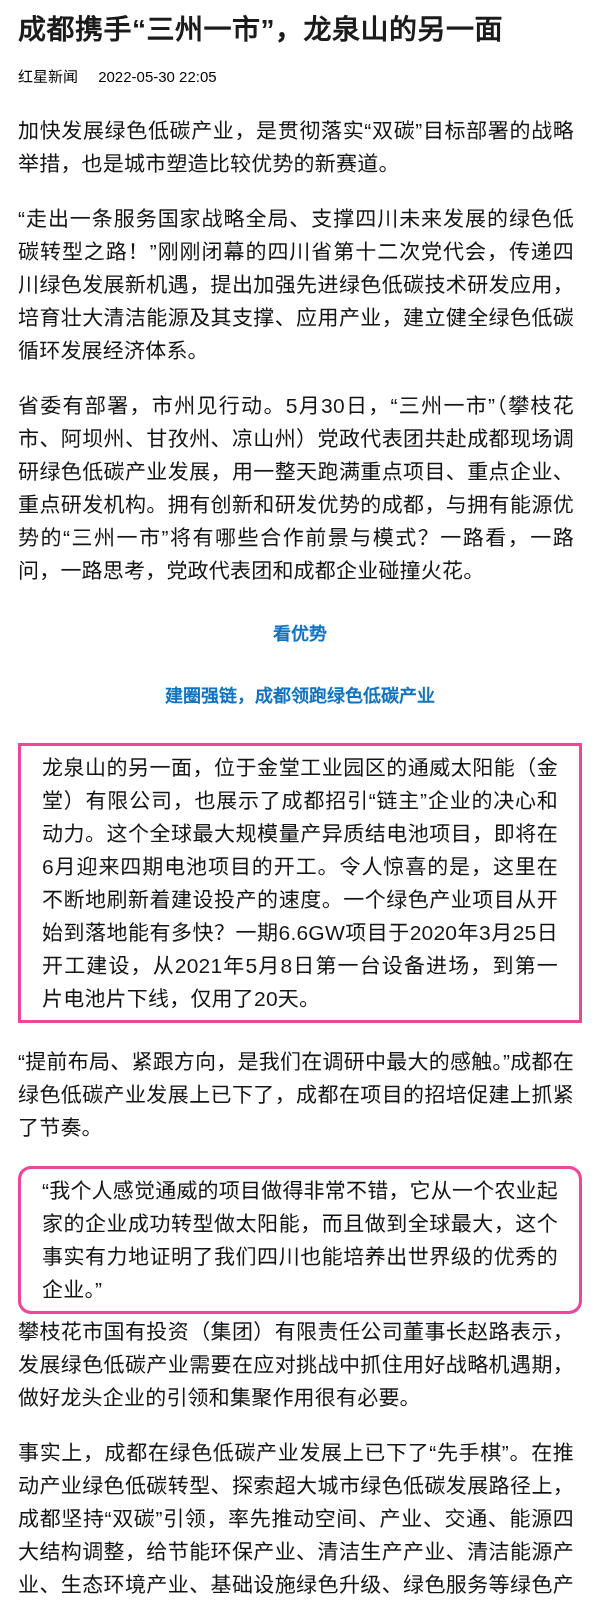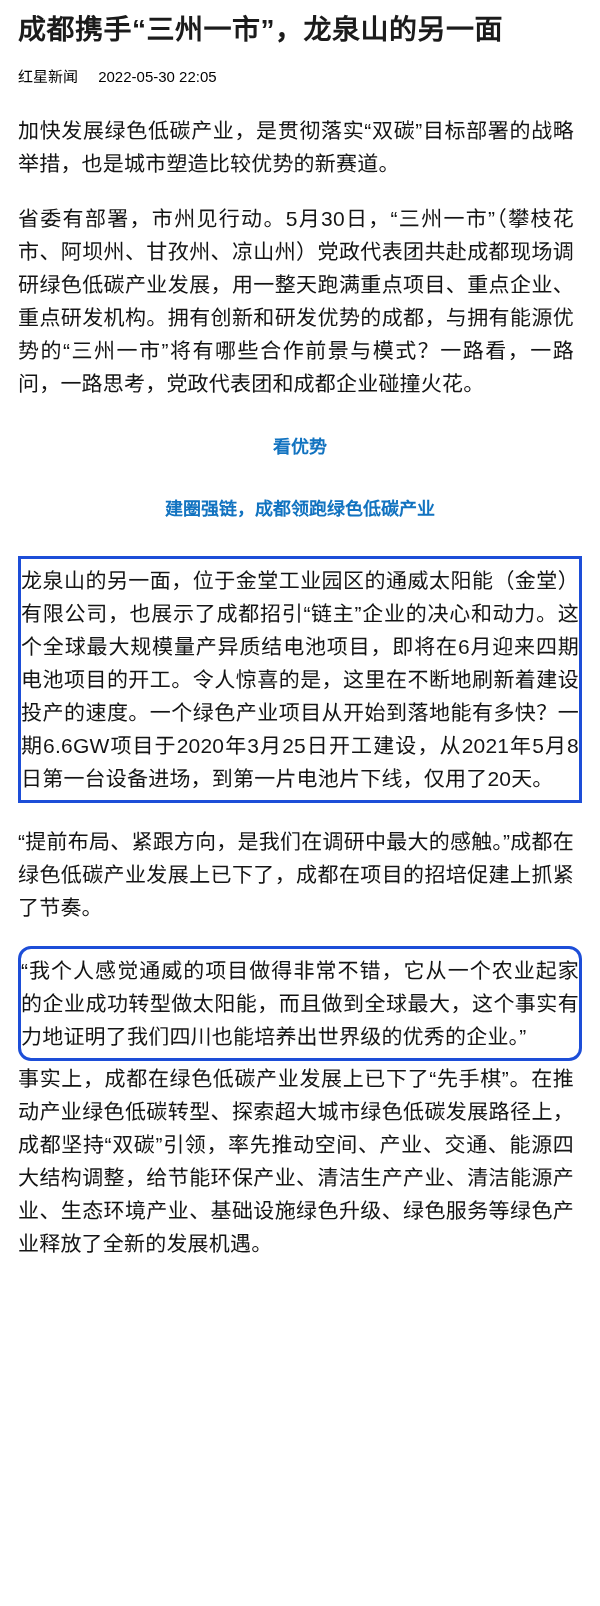--- a/index.html
+++ b/index.html
@@ -39,22 +39,22 @@
   }
   .section-heading {
     font-size: 18px;
     font-weight: bold;
     color: #1273c0;
     text-align: center;
     line-height: 30px;
     margin: 32px 0 32px 0;
   }
   .highlight-box {
-    border: 3px solid #1d4ed8;
-    padding: 5px 0;
+    border: 3px solid #ec4899;
+    padding: 5px 21px;
     margin: 0 0 22px 0;
   }
   .highlight-box p {
     margin: 0;
   }
   .quote-box {
     margin-bottom: 1px;
     border-radius: 13px;
   }
   .continuation {
@@ -70,34 +70,36 @@
 
   <div class="meta">
     <span class="source">红星新闻</span>
     <span class="publish-time">2022-05-30 22:05</span>
   </div>
 
   <div class="body-text">
 
     <p>加快发展绿色低碳产业，是贯彻落实“双碳”目标部署的战略举措，也是城市塑造比较优势的新赛道。</p>
 
+    <p>“走出一条服务国家战略全局、支撑四川未来发展的绿色低碳转型之路！”刚刚闭幕的四川省第十二次党代会，传递四川绿色发展新机遇，提出加强先进绿色低碳技术研发应用，培育壮大清洁能源及其支撑、应用产业，建立健全绿色低碳循环发展经济体系。</p>
 
     <p>省委有部署，市州见行动。5月30日，“三州一市”（攀枝花市、阿坝州、甘孜州、凉山州）党政代表团共赴成都现场调研绿色低碳产业发展，用一整天跑满重点项目、重点企业、重点研发机构。拥有创新和研发优势的成都，与拥有能源优势的“三州一市”将有哪些合作前景与模式？一路看，一路问，一路思考，党政代表团和成都企业碰撞火花。</p>
 
     <h2 class="section-heading">看优势</h2>
 
     <h2 class="section-heading">建圈强链，成都领跑绿色低碳产业</h2>
 
     <div class="highlight-box">
       <p>龙泉山的另一面，位于金堂工业园区的通威太阳能（金堂）有限公司，也展示了成都招引“链主”企业的决心和动力。这个全球最大规模量产异质结电池项目，即将在6月迎来四期电池项目的开工。令人惊喜的是，这里在不断地刷新着建设投产的速度。一个绿色产业项目从开始到落地能有多快？一期6.6GW项目于2020年3月25日开工建设，从2021年5月8日第一台设备进场，到第一片电池片下线，仅用了20天。</p>
     </div>
 
     <p>“提前布局、紧跟方向，是我们在调研中最大的感触。”成都在绿色低碳产业发展上已下了，成都在项目的招培促建上抓紧了节奏。</p>
 
     <div class="highlight-box quote-box">
       <p>“我个人感觉通威的项目做得非常不错，它从一个农业起家的企业成功转型做太阳能，而且做到全球最大，这个事实有力地证明了我们四川也能培养出世界级的优秀的企业。”</p>
     </div>
 
+    <p class="continuation">攀枝花市国有投资（集团）有限责任公司董事长赵路表示，发展绿色低碳产业需要在应对挑战中抓住用好战略机遇期，做好龙头企业的引领和集聚作用很有必要。</p>
 
     <p>事实上，成都在绿色低碳产业发展上已下了“先手棋”。在推动产业绿色低碳转型、探索超大城市绿色低碳发展路径上，成都坚持“双碳”引领，率先推动空间、产业、交通、能源四大结构调整，给节能环保产业、清洁生产产业、清洁能源产业、生态环境产业、基础设施绿色升级、绿色服务等绿色产业释放了全新的发展机遇。</p>
 
   </div>
 </div>
 
 </body></html>

